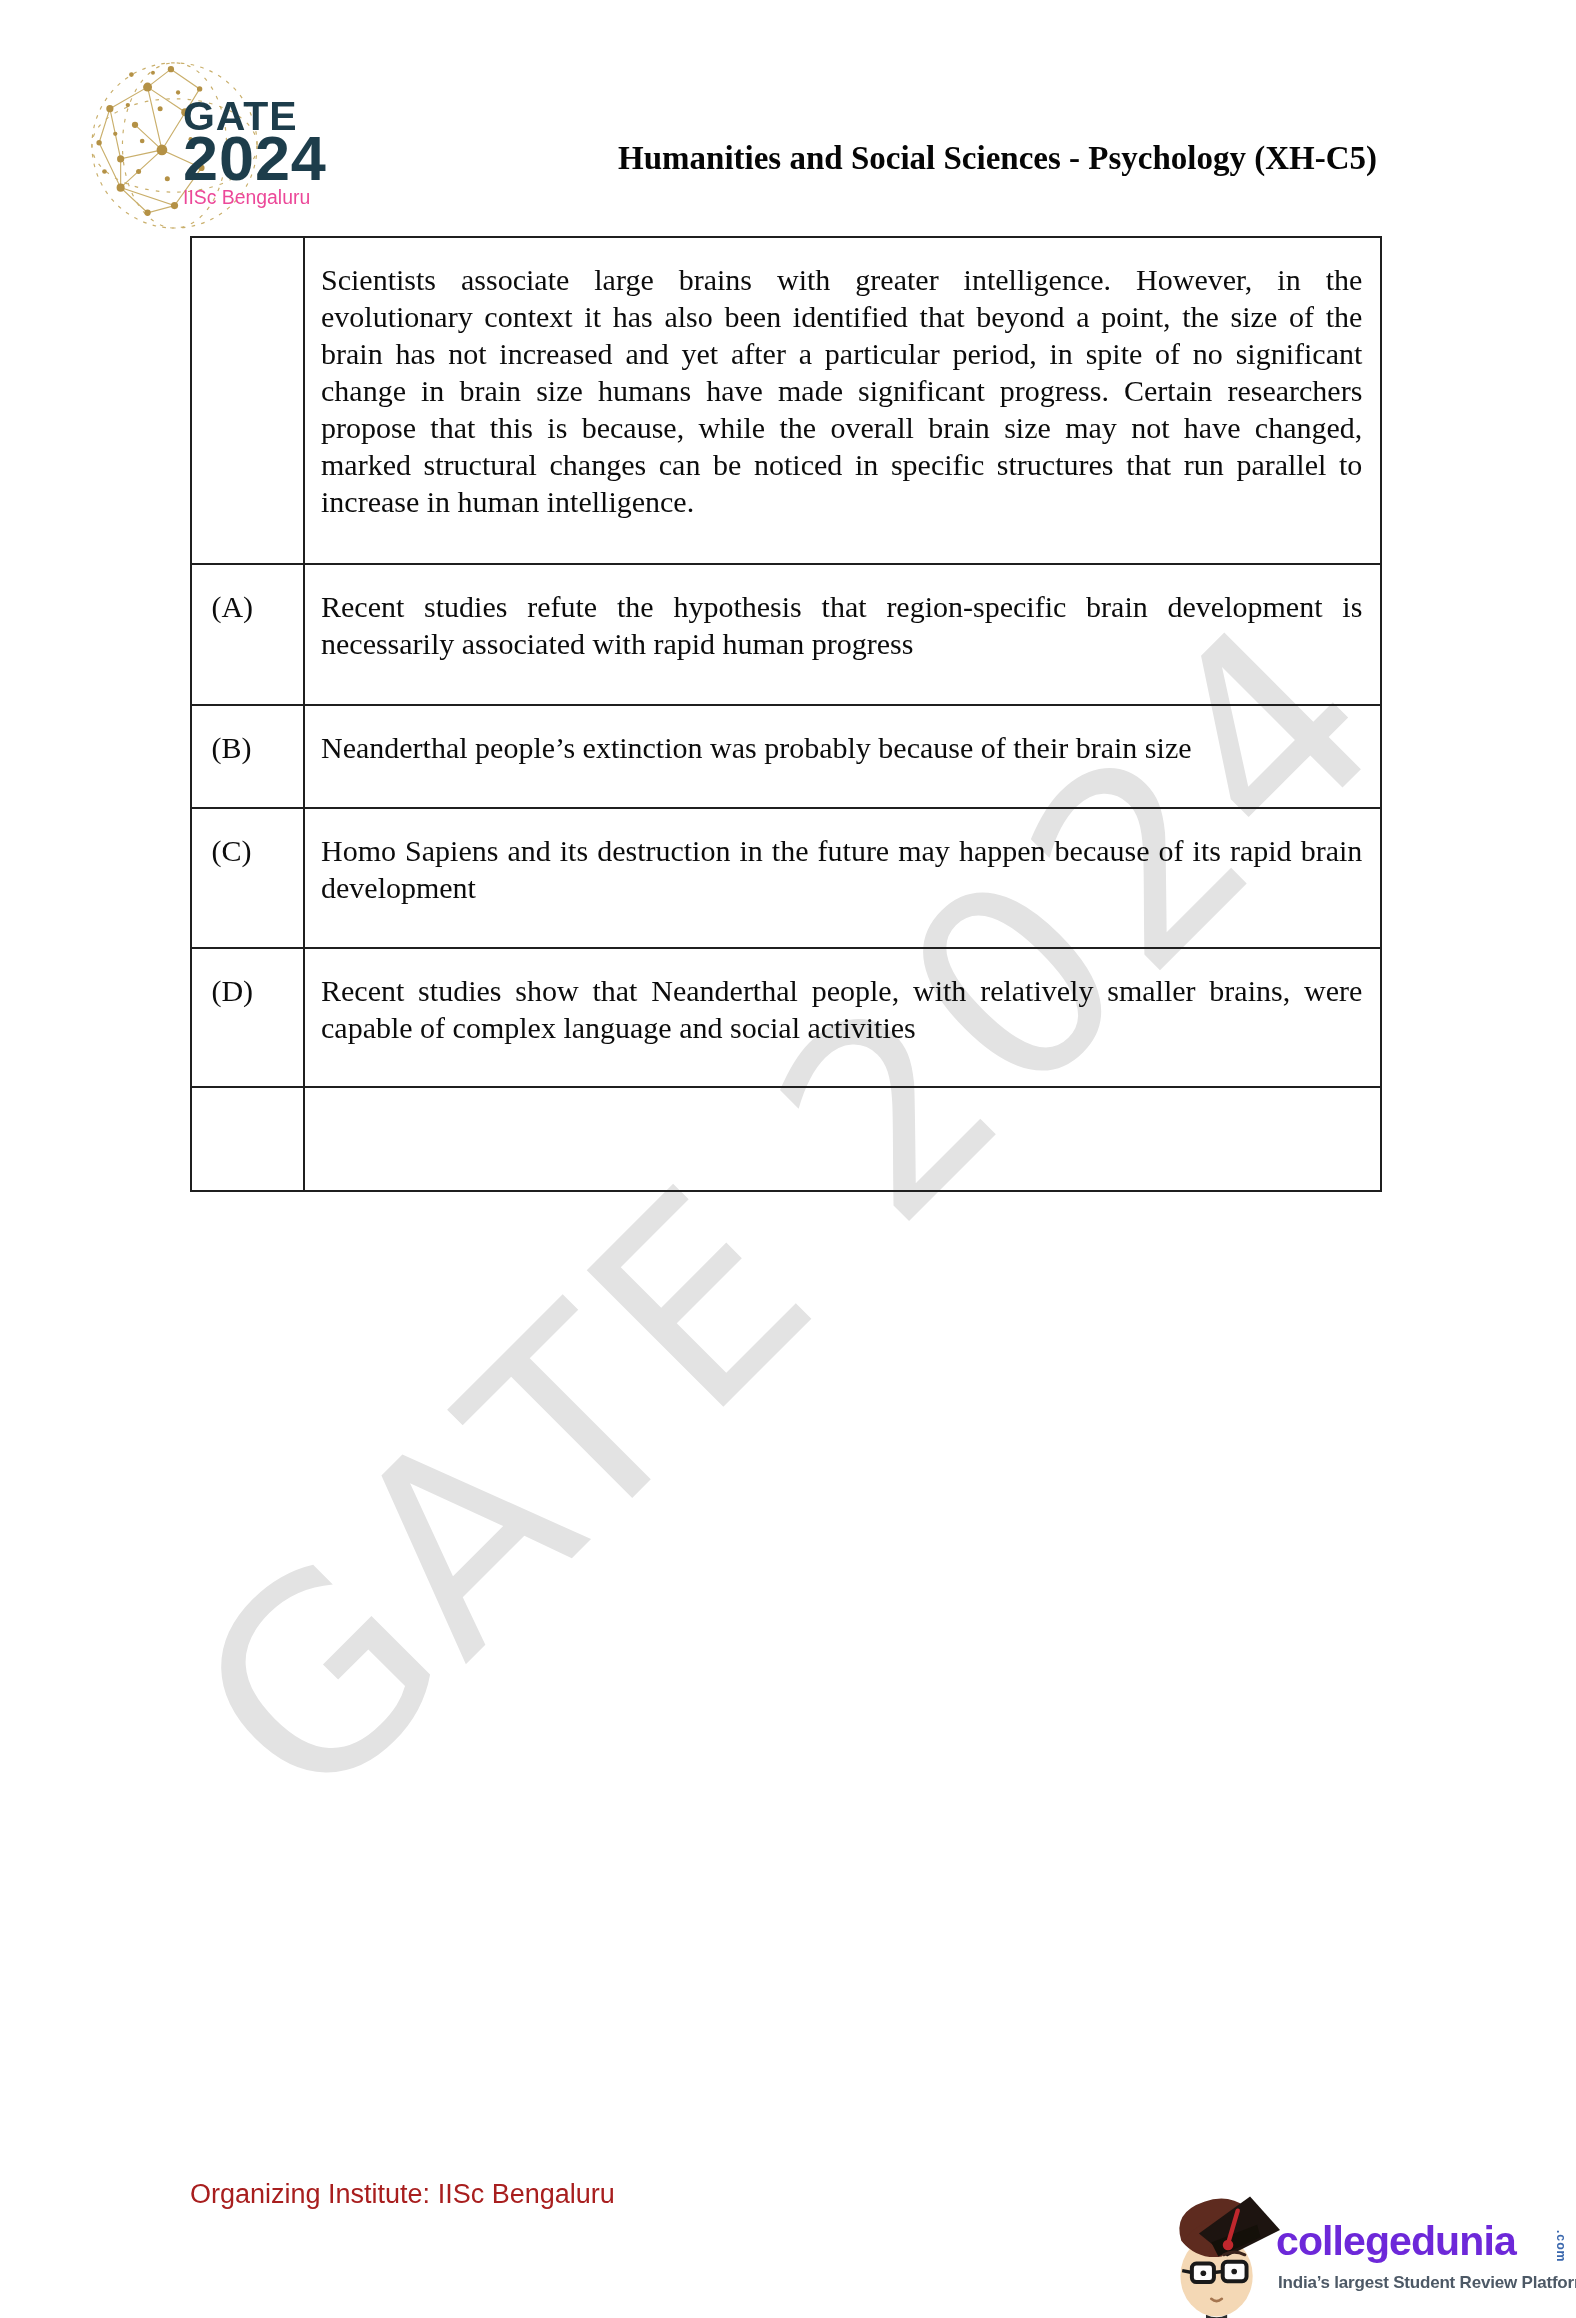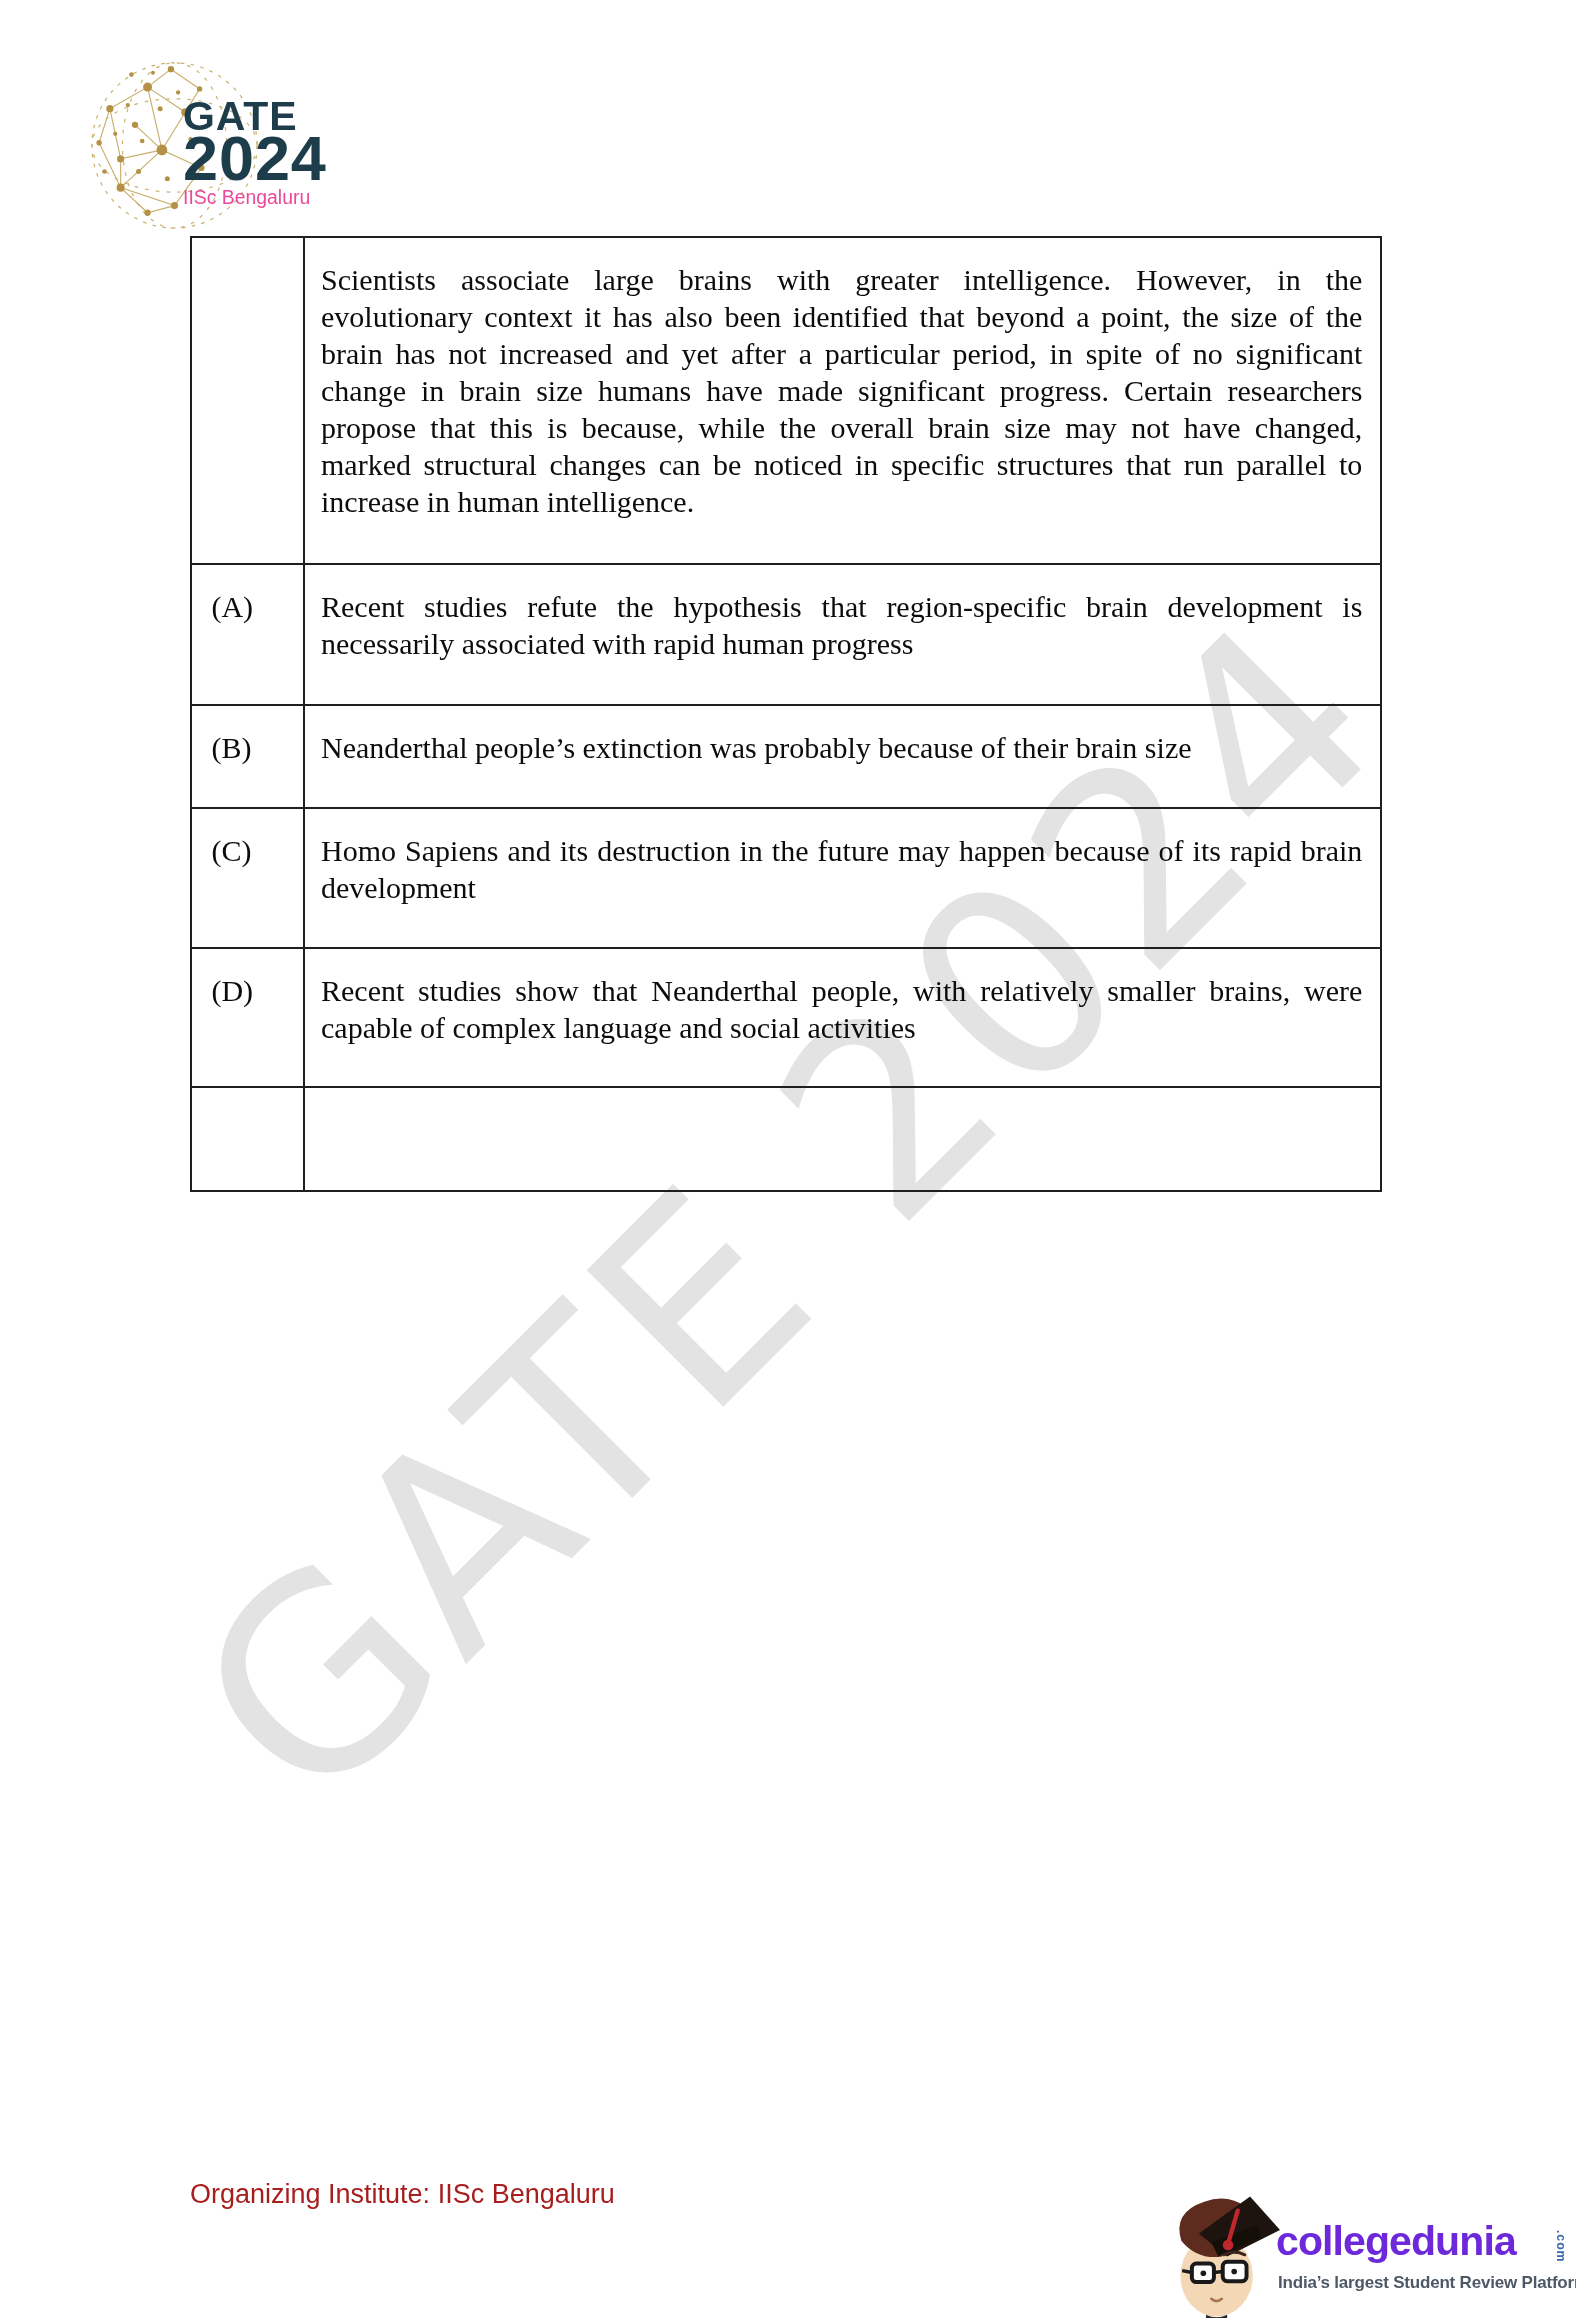--- a/index.html
+++ b/index.html
@@ -123,20 +123,21 @@
           <circle cx="104" cy="44" r="2.4"></circle>
       </g>
     </svg>
     <div class="gate-text-col">
       <div class="gate-word">GATE</div>
       <div class="gate-year">2024</div>
       <div class="gate-sub">IISc Bengaluru</div>
     </div>
   </div>
 
+  <div class="doc-title">Humanities and Social Sciences - Psychology (XH-C5)</div>
 
   <table class="qtable">
     <colgroup>
         <col class="c1">
         <col>
       </colgroup>
     <tbody>
     <tr style="height:327px">
       <td></td>
       <td class="passage">Scientists associate large brains with greater intelligence. However, in the evolutionary context it has also been identified that beyond a point, the size of the brain has not increased and yet after a particular period, in spite of no significant change in brain size humans have made significant progress. Certain researchers propose that this is because, while the overall brain size may not have changed, marked structural changes can be noticed in specific structures that run parallel to increase in human intelligence.</td>

